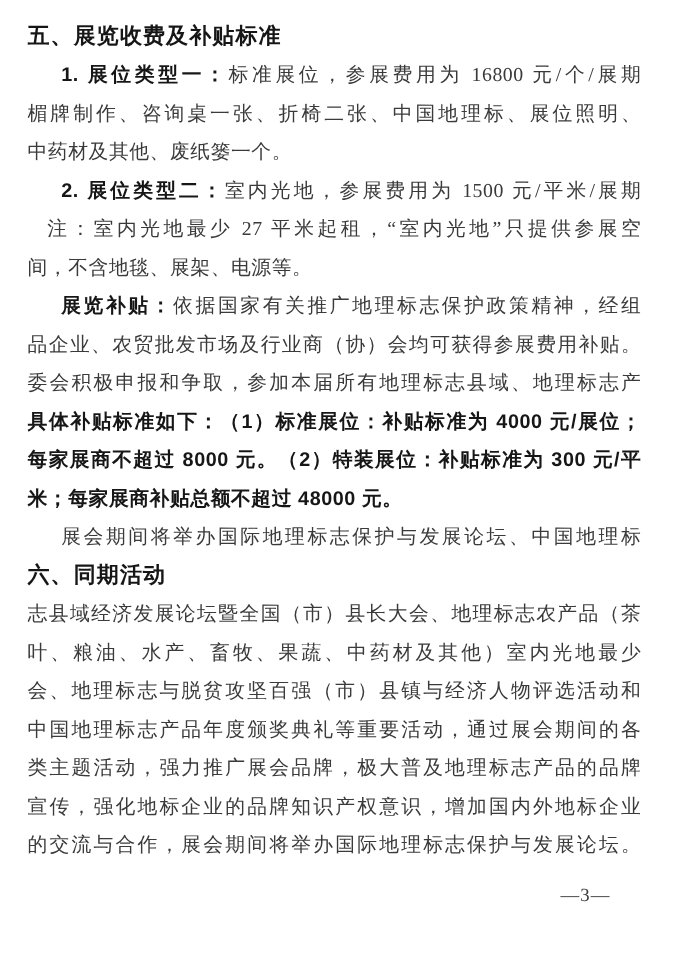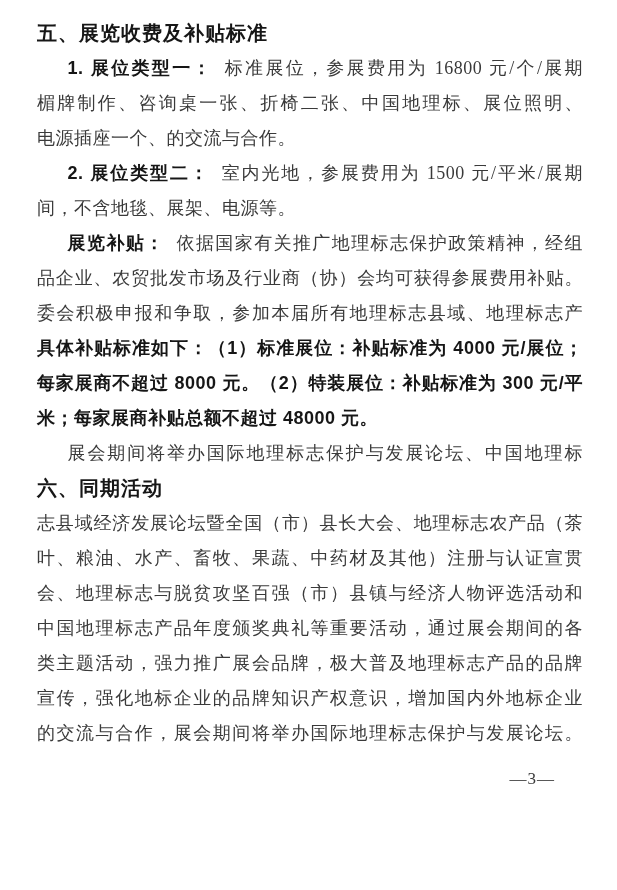--- a/index.html
+++ b/index.html
@@ -38,21 +38,20 @@
   .text-line.heading {
     font-size: 20px;
     letter-spacing: 1px;
   }
   .indent-0 { text-indent: 0; }
   .indent-1 { text-indent: 1em; }
   .indent-2 { text-indent: 1.7em; }
   .seg {
     font-family: "Liberation Serif", "DejaVu Serif", serif;
     color: var(--body-color, #3a3a3a);
-    margin-left: 12px;
   }
   .seg.bold {
     font-family: "Liberation Sans", "DejaVu Sans", sans-serif;
     font-weight: 700;
     color: var(--bold-color, #161616);
   }
   .page-number-row {
     margin-top: 18px;
     text-align: right;
     padding-right: 28px;
@@ -65,33 +64,34 @@
   }
 </style>
 </head>
 <body>
 
 <div class="doc-page">
   <div>
       <div class="text-line indent-0 heading"><span class="seg bold">五、展览收费及补贴标准</span></div>
       <div class="text-line indent-2 fill"><span class="seg bold">1. 展位类型一：</span><span class="seg">标准展位，参展费用为 16800 元/个/展期</span></div>
       <div class="text-line indent-0 fill"><span class="seg">楣牌制作、咨询桌一张、折椅二张、中国地理标、展位照明、220V/5A</span></div>
-      <div class="text-line indent-0"><span class="seg">电源插座一个、的交流与合作。</span></div>
+      <div class="text-line indent-0"><span class="seg">中药材及其他、废纸篓一个。</span></div>
       <div class="text-line indent-2 fill"><span class="seg bold">2. 展位类型二：</span><span class="seg">室内光地，参展费用为 1500 元/平米/展期</span></div>
+      <div class="text-line indent-1 fill"><span class="seg">注：室内光地最少 27 平米起租，“室内光地”只提供参展空</span></div>
       <div class="text-line indent-0"><span class="seg">间，不含地毯、展架、电源等。</span></div>
       <div class="text-line indent-2 fill"><span class="seg bold">展览补贴：</span><span class="seg">依据国家有关推广地理标志保护政策精神，经组</span></div>
       <div class="text-line indent-0 fill"><span class="seg">品企业、农贸批发市场及行业商（协）会均可获得参展费用补贴。</span></div>
       <div class="text-line indent-0 fill"><span class="seg">委会积极申报和争取，参加本届所有地理标志县域、地理标志产</span></div>
       <div class="text-line indent-0 fill"><span class="seg bold">具体补贴标准如下：（1）标准展位：补贴标准为 4000 元/展位；</span></div>
       <div class="text-line indent-0 fill"><span class="seg bold">每家展商不超过 8000 元。（2）特装展位：补贴标准为 300 元/平</span></div>
       <div class="text-line indent-0"><span class="seg bold">米；每家展商补贴总额不超过 48000 元。</span></div>
       <div class="text-line indent-2 fill"><span class="seg">展会期间将举办国际地理标志保护与发展论坛、中国地理标</span></div>
       <div class="text-line indent-0 heading"><span class="seg bold">六、同期活动</span></div>
       <div class="text-line indent-0 fill"><span class="seg">志县域经济发展论坛暨全国（市）县长大会、地理标志农产品（茶</span></div>
-      <div class="text-line indent-0 fill"><span class="seg">叶、粮油、水产、畜牧、果蔬、中药材及其他）注册与认证宣贯</span></div>
+      <div class="text-line indent-0 fill"><span class="seg">叶、粮油、水产、畜牧、果蔬、中药材及其他）室内光地最少</span></div>
       <div class="text-line indent-0 fill"><span class="seg">会、地理标志与脱贫攻坚百强（市）县镇与经济人物评选活动和</span></div>
       <div class="text-line indent-0 fill"><span class="seg">中国地理标志产品年度颁奖典礼等重要活动，通过展会期间的各</span></div>
       <div class="text-line indent-0 fill"><span class="seg">类主题活动，强力推广展会品牌，极大普及地理标志产品的品牌</span></div>
       <div class="text-line indent-0 fill"><span class="seg">宣传，强化地标企业的品牌知识产权意识，增加国内外地标企业</span></div>
       <div class="text-line indent-0 fill"><span class="seg">的交流与合作，展会期间将举办国际地理标志保护与发展论坛。</span></div>
     </div>
   <div class="page-number-row">
     <span class="page-number">—3—</span>
   </div>
 </div>

